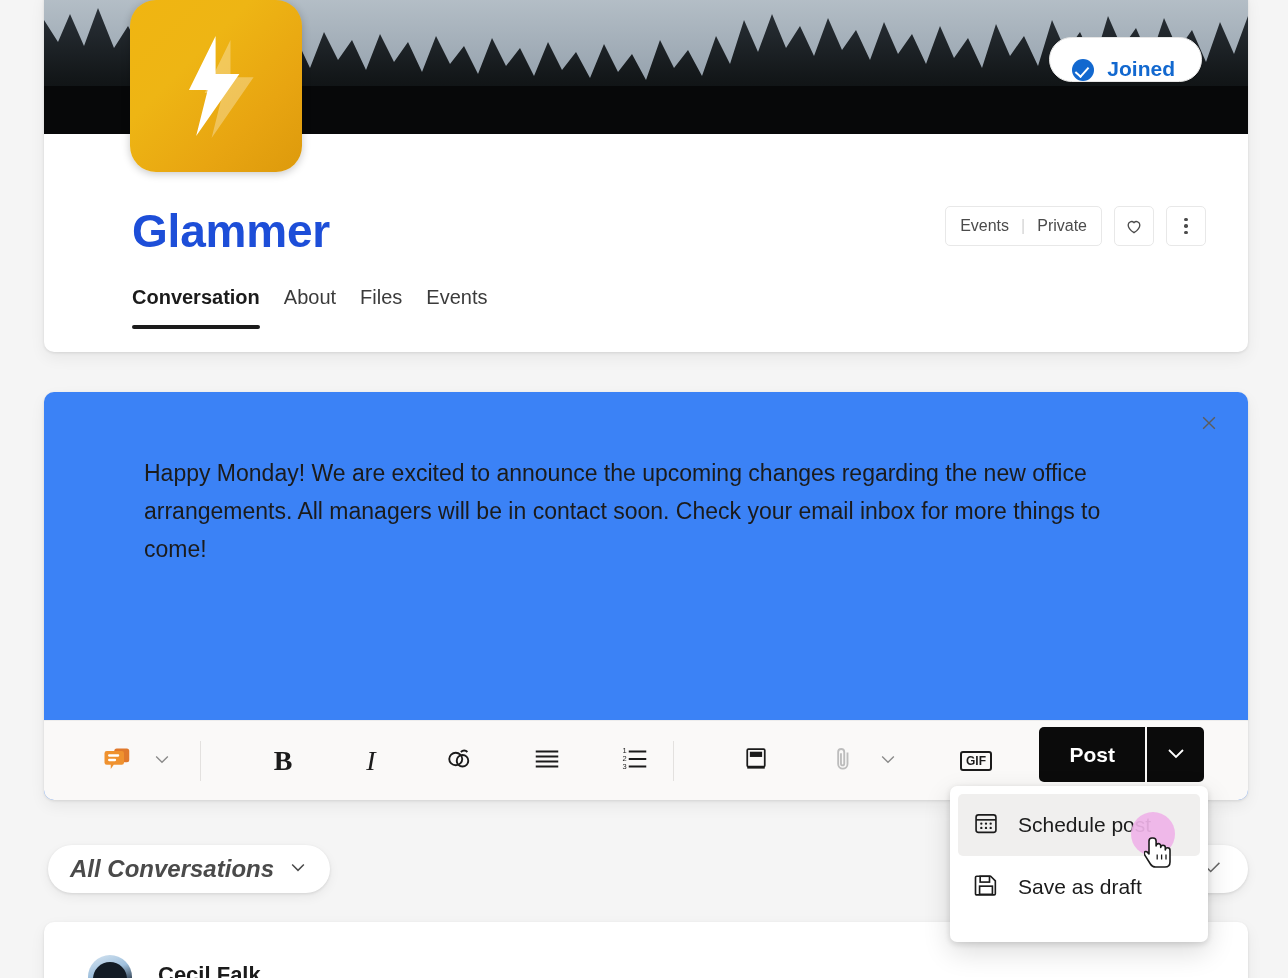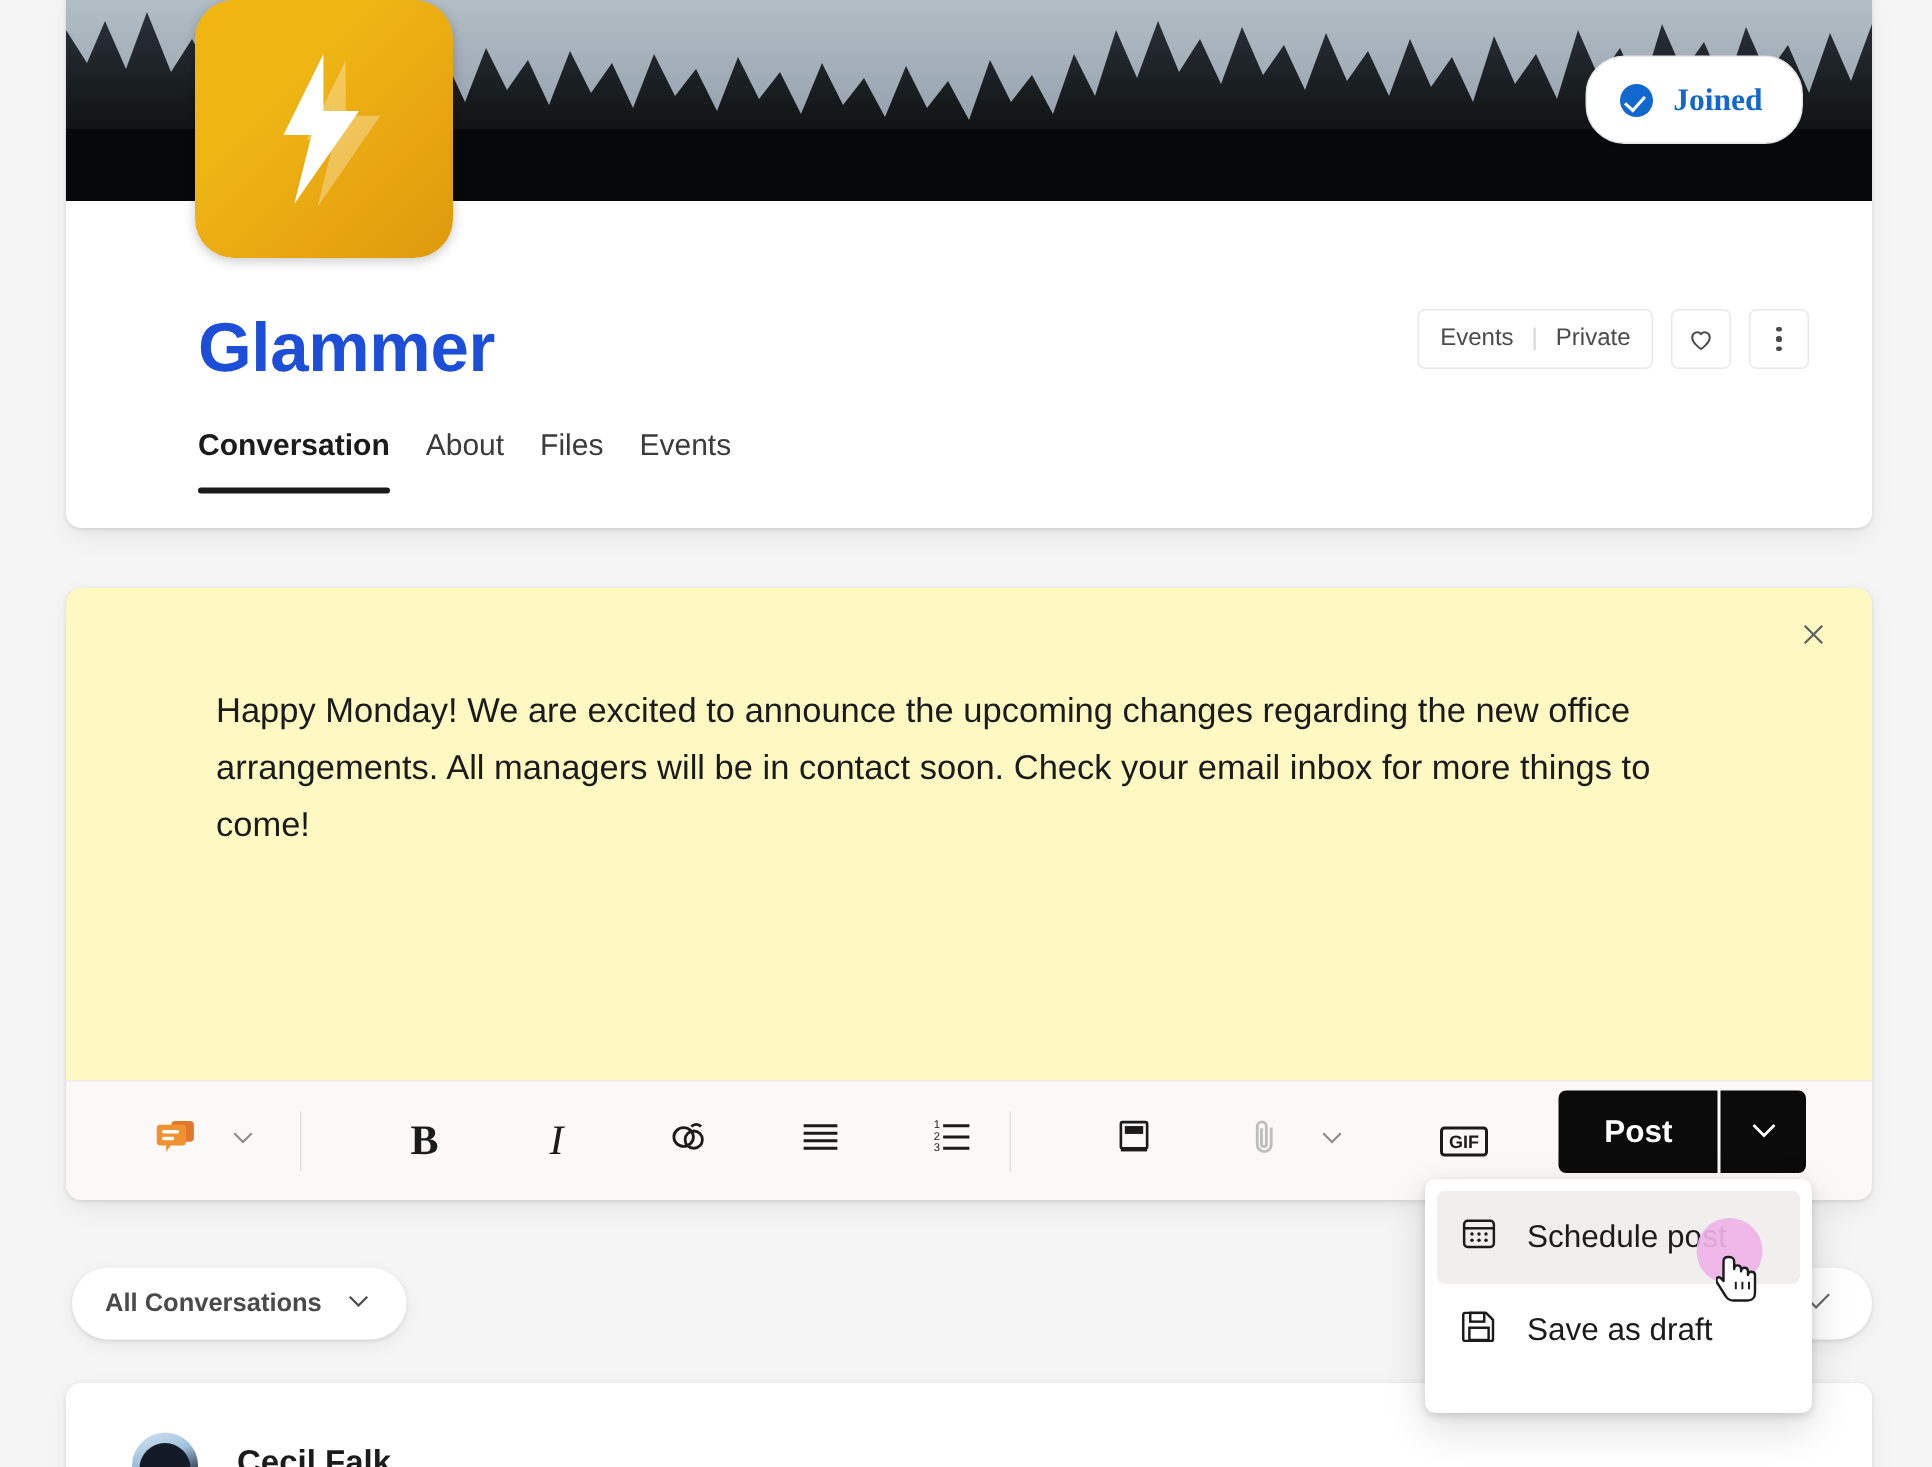--- a/index.html
+++ b/index.html
@@ -39,26 +39,25 @@
   }
   .group-avatar .bolt {
     position: absolute; left: 46px; top: 36px;
     width: 72px; height: 100px;
     background: #ffffff;
     clip-path: polygon(55% 0%, 18% 54%, 44% 54%, 28% 100%, 88% 38%, 55% 38%);
   }
 
   .joined-btn {
     position: absolute; right: 46px; top: 47px;
-    display: flex; align-items: center; gap: 13px;
-    height: 59px; padding: 0 26px 0 22px;
+    display: flex; align-items: flex-end; gap: 13px;
+    height: 45px; padding: 0 26px 0 22px;
     background: #ffffff; border: 1px solid #e6e6e6; border-radius: 26px;
     cursor: pointer;
     box-shadow: 0 1px 2px rgba(0,0,0,0.08);
-    font-family: Liberation Serif, serif;
   }
   .joined-btn .chk {
     width: 22px; height: 22px; border-radius: 50%;
     background: #1268cf; position: relative; flex: none;
   }
   .joined-btn .chk::after {
     content: ""; position: absolute; left: 6px; top: 5px;
     width: 6px; height: 11px; border: solid #fff; border-width: 0 2px 2px 0;
     transform: rotate(42deg);
   }
@@ -89,21 +88,21 @@
   .tab { font-size: 20px; color: #3b3b3b; padding-bottom: 20px; cursor: pointer; position: relative; }
   .tab.active { font-weight: 700; color: #1b1b1b; }
   .tab.active::after {
     content: ""; position: absolute; left: 0; right: 0; bottom: 0; height: 4px;
     background: #1b1b1b; border-radius: 2px;
   }
 
   
   .compose-card {
     position: absolute; left: 44px; top: 392px; width: 1204px; height: 408px;
-    background: #fef9c3; border-radius: 10px;
+    background: #3b82f6; border-radius: 10px;
     box-shadow: 0 1px 3px rgba(0,0,0,0.10), 0 6px 16px rgba(0,0,0,0.06);
     overflow: hidden;
   }
   .close-x {
     position: absolute; right: 22px; top: 16px; width: 34px; height: 34px;
     display: flex; align-items: center; justify-content: center; cursor: pointer;
     color: #5c5c5c;
   }
   .compose-body {
     position: absolute; left: 100px; top: 62px; right: 80px;
@@ -158,21 +157,21 @@
   .menu-item svg { flex: none; }
 
   
   .filter-pill {
     position: absolute; left: 48px; top: 845px;
     display: flex; align-items: center; gap: 14px;
     height: 48px; padding: 0 22px; background: #fff;
     border-radius: 24px; box-shadow: 0 1px 3px rgba(0,0,0,0.10), 0 4px 12px rgba(0,0,0,0.06);
     cursor: pointer;
   }
-  .filter-pill .fl { font-size: 17px; font-weight: 700; color: #4a4a4a; }
+  .filter-pill .fl { font-size: 24px; font-weight: 700; color: #4a4a4a; font-style: italic; }
 
   .right-round {
     position: absolute; left: 1178px; top: 845px; width: 70px; height: 48px;
     background: #fff; border-radius: 24px;
     box-shadow: 0 1px 3px rgba(0,0,0,0.10), 0 4px 12px rgba(0,0,0,0.06);
     display: flex; align-items: center; justify-content: center;
     color: #6a6a6a; cursor: pointer;
   }
 
   

